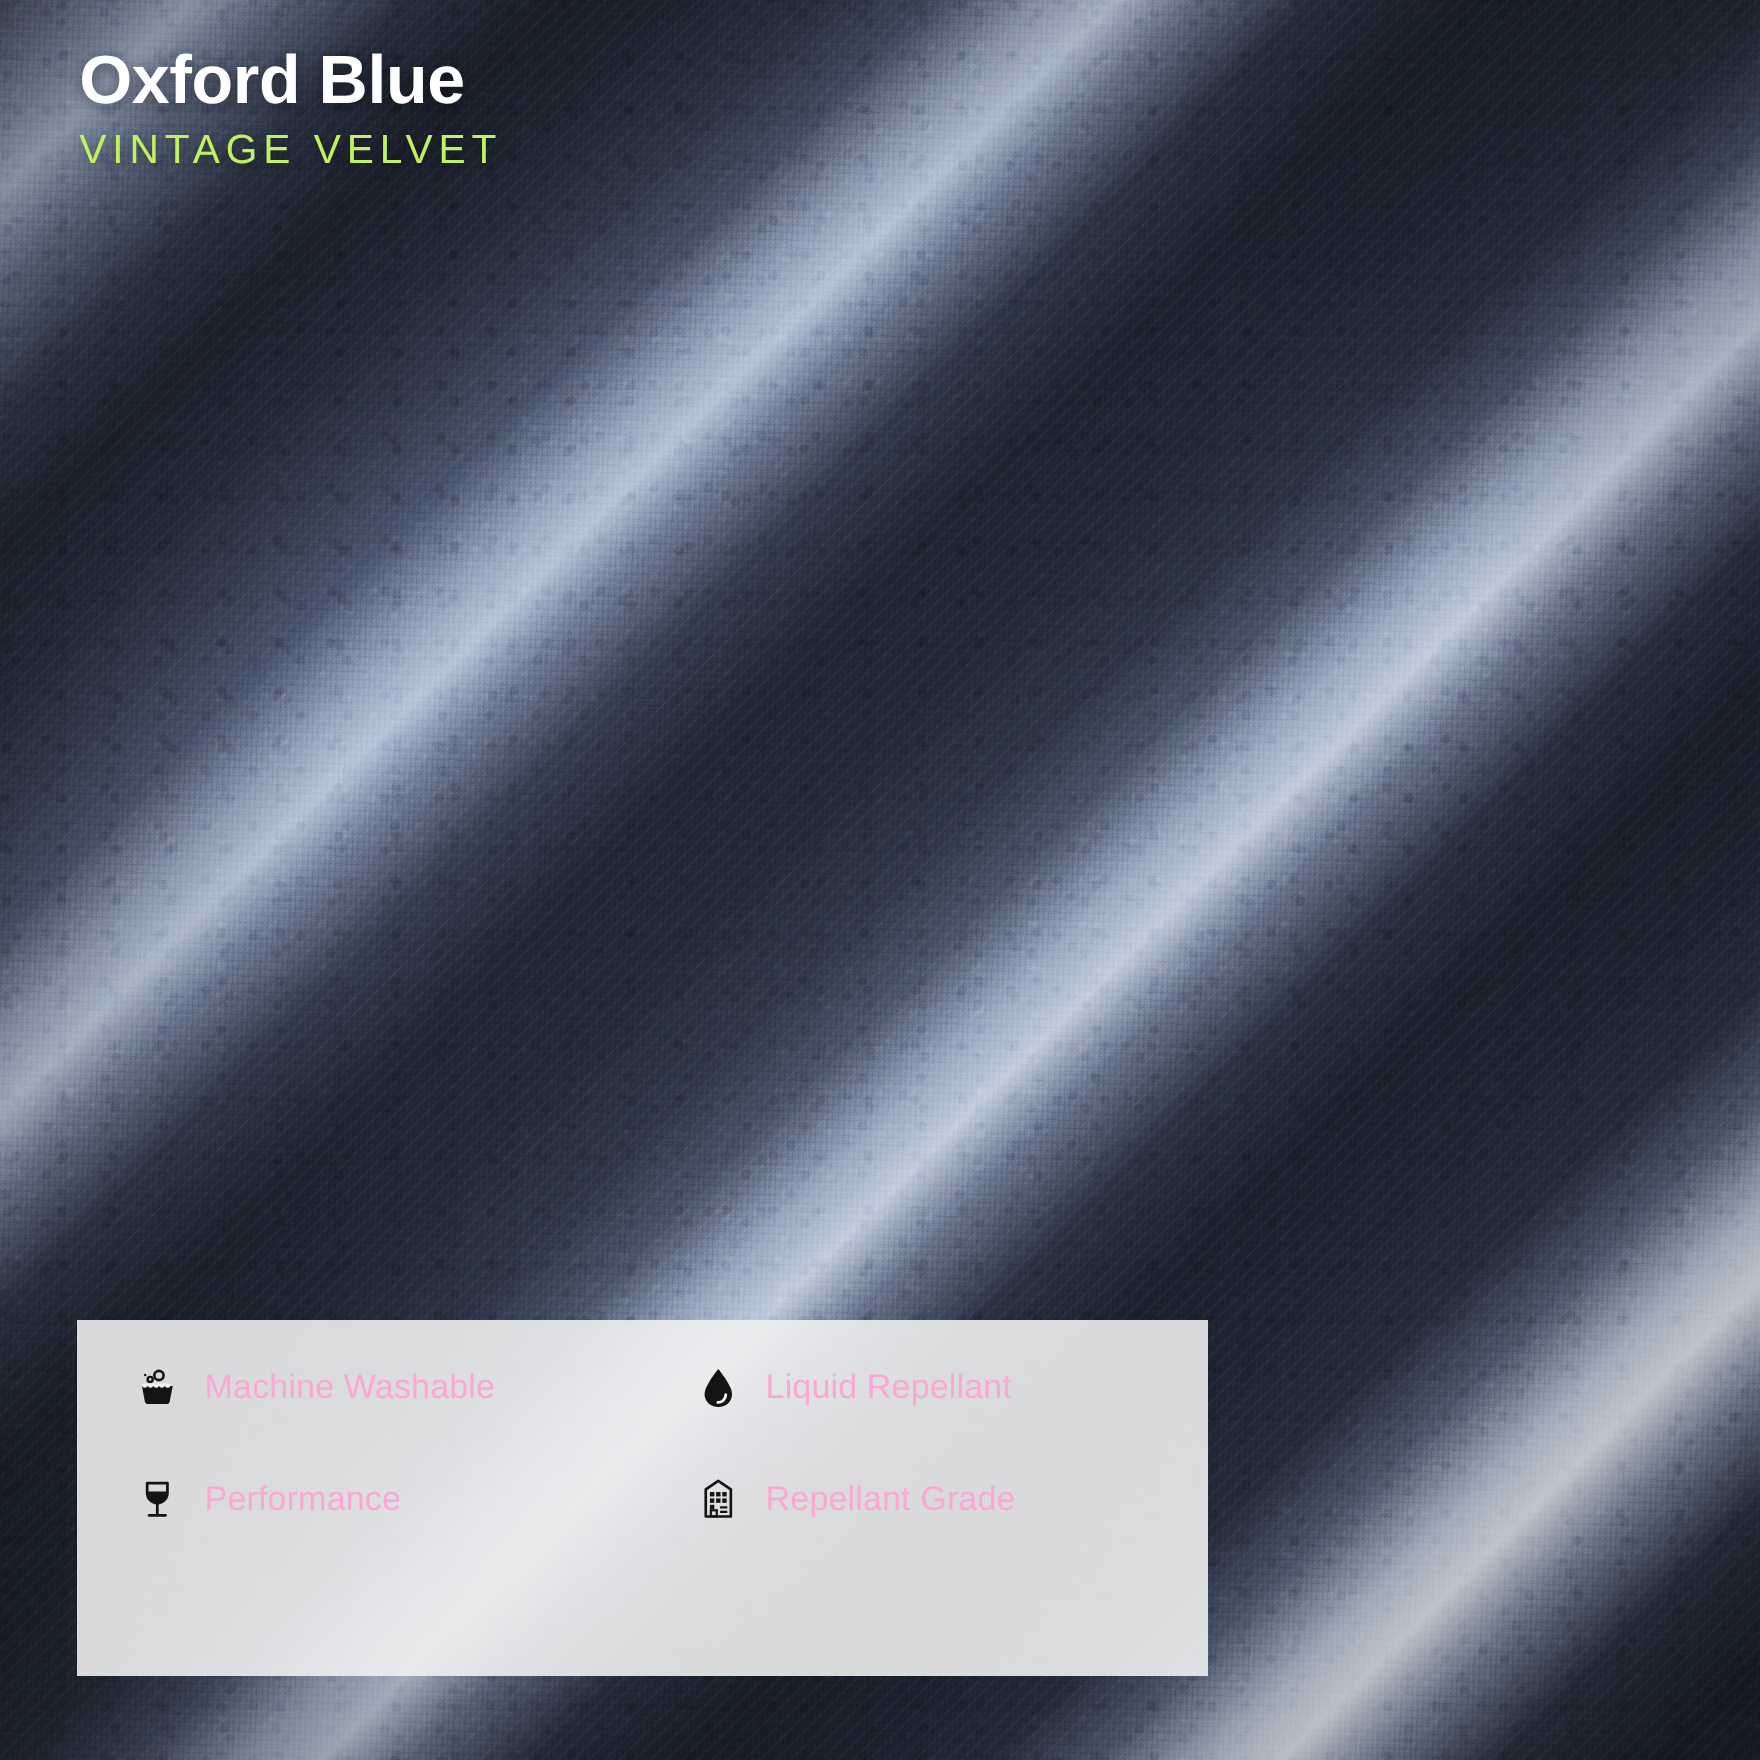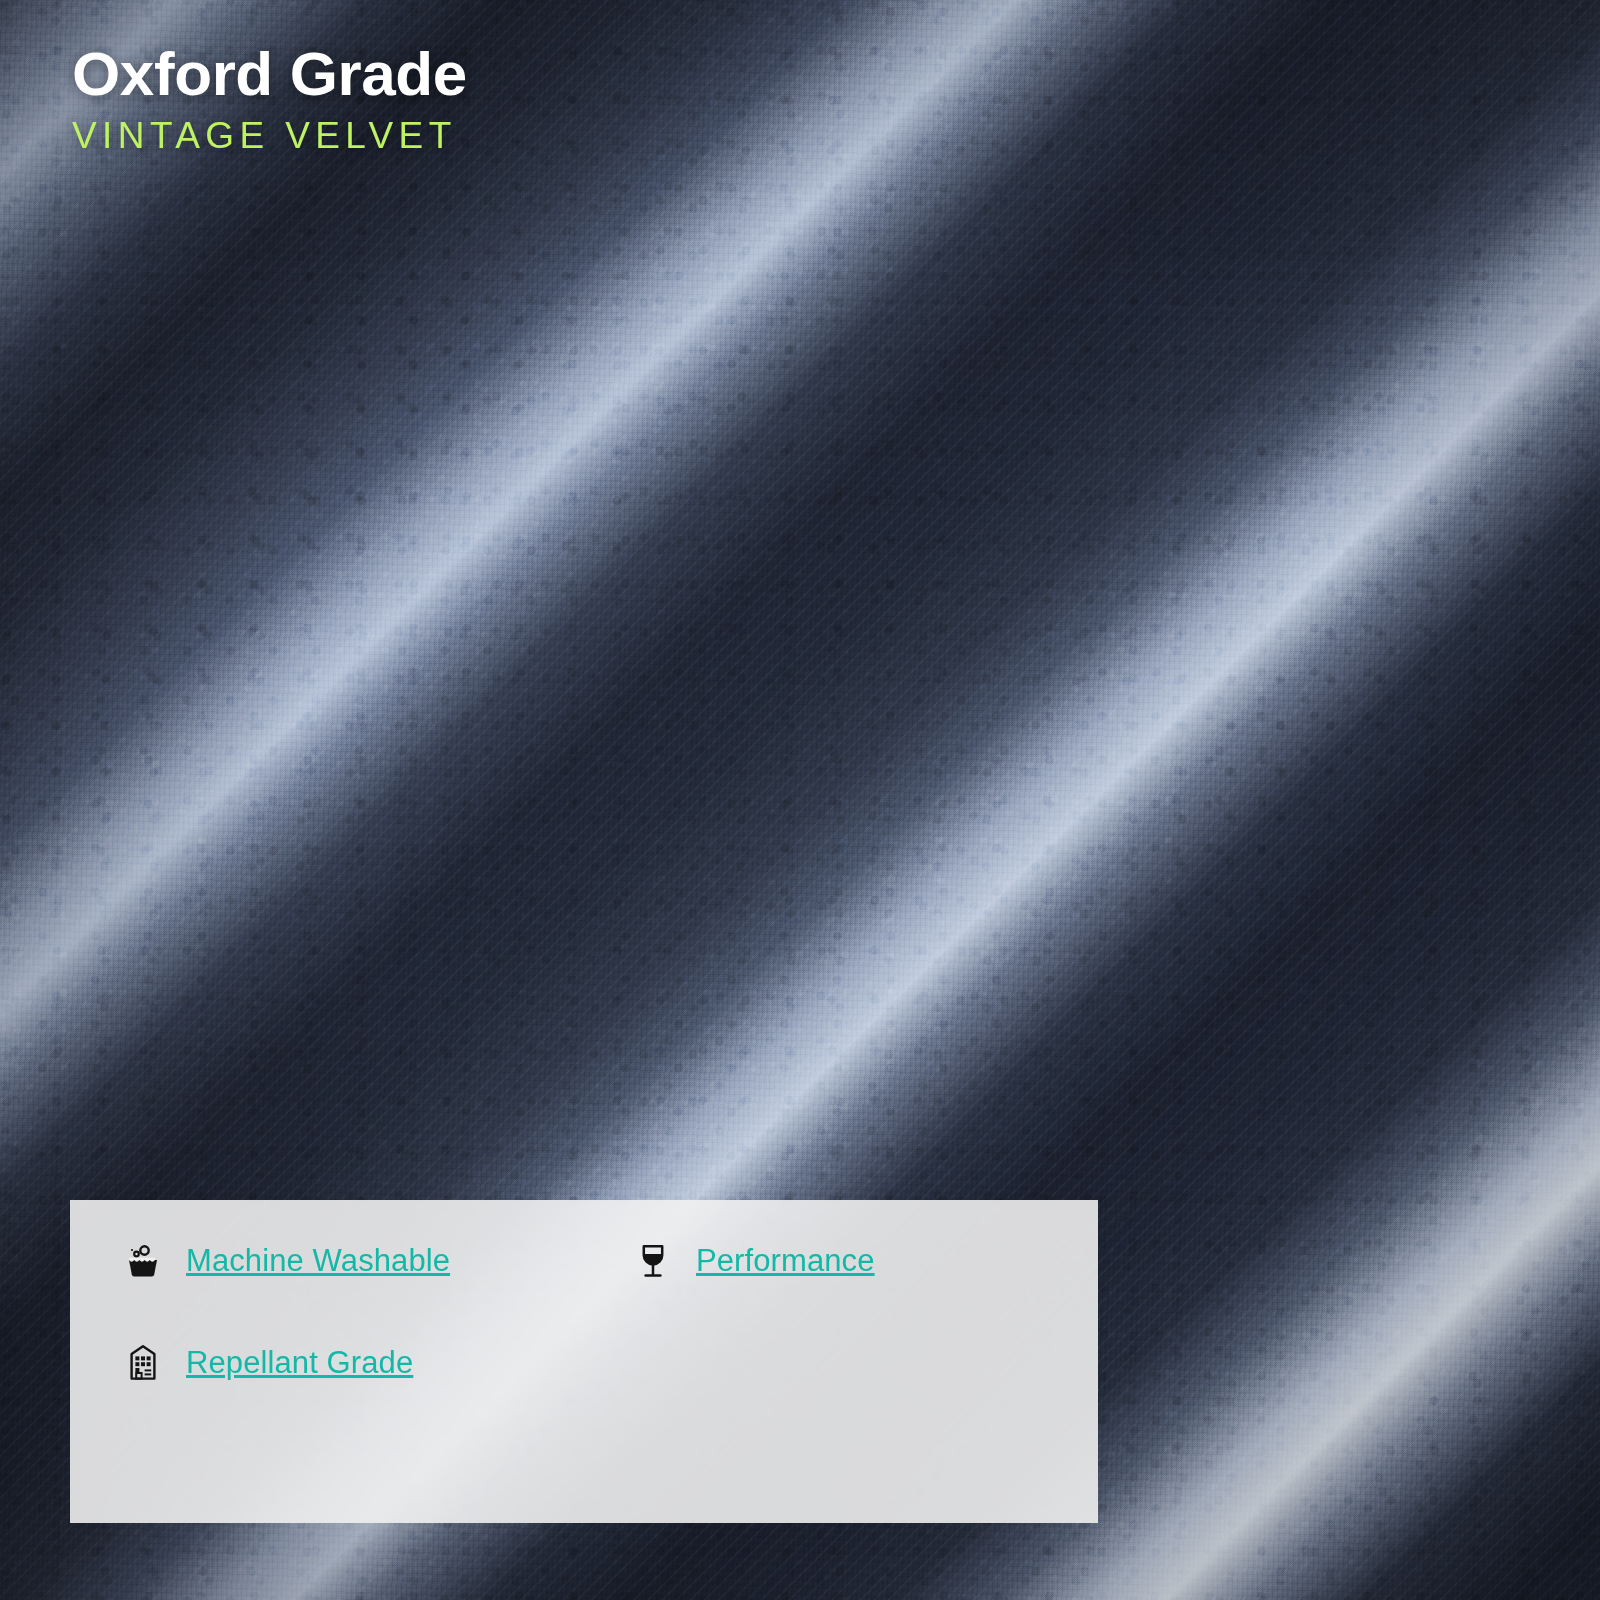--- a/index.html
+++ b/index.html
@@ -225,59 +225,67 @@
     display: flex;
     align-items: center;
     justify-content: center;
     color: #141414;
   }
   .feature-icon svg { display: block; }
 
   .feature-label {
     font-size: 31px;
     font-weight: 400;
-    color: #14b8a6;
+    color: #f9a8d4;
     letter-spacing: 0.1px;
     white-space: nowrap;
-    text-decoration: underline;
   }
 </style>
 </head>
 <body>
 
 <div id="stage">
 
   <div class="fabric-base"></div>
   <div class="sheen-broad"></div>
   <div class="sheen-crisp"></div>
   <div class="pile"></div>
   <div class="crinkle"></div>
   <div class="grain"></div>
   <div class="vignette"></div>
 
   <div class="title-block">
-    <div class="title-main">Oxford Grade</div>
+    <div class="title-main">Oxford Blue</div>
     <div class="title-sub">VINTAGE VELVET</div>
   </div>
 
   <div class="feature-panel">
 
     <div class="feature-item">
       <span class="feature-icon">
         <svg width="40" height="40" viewBox="0 0 40 40" aria-hidden="true">
           <circle cx="21.5" cy="9.5" r="4.2" fill="none" stroke="#141414" stroke-width="2.4"></circle>
           <circle cx="13.5" cy="13.0" r="2.3" fill="none" stroke="#141414" stroke-width="2.2"></circle>
           <circle cx="9.0" cy="9.0" r="1.1" fill="#141414"></circle>
           <path d="M6 19 H34 L31.2 33.5 A2.4 2.4 0 0 1 28.9 35.4 H11.1 A2.4 2.4 0 0 1 8.8 33.5 Z" fill="#141414"></path>
           <path d="M6 19 q2.6 3.4 5.2 0 q2.6 3.4 5.2 0 q2.6 3.4 5.2 0 q2.6 3.4 5.2 0 q2.6 3.4 5.2 0 l0 -2.2 H6 Z" fill="#f0f0f0"></path>
         </svg>
       </span>
       <span class="feature-label">Machine Washable</span>
     </div>
 
+    <div class="feature-item">
+      <span class="feature-icon">
+        <svg width="40" height="40" viewBox="0 0 40 40" aria-hidden="true">
+          <path d="M20 3.5 C20 3.5 7.5 18.6 7.5 26.3 C7.5 33.2 13.1 38.2 20 38.2 C26.9 38.2 32.5 33.2 32.5 26.3 C32.5 18.6 20 3.5 20 3.5 Z" fill="#141414"></path>
+          <path d="M26.8 26.8 A7.2 7.2 0 0 1 19.6 34.0" fill="none" stroke="#f0f0f0" stroke-width="2.6" stroke-linecap="round"></path>
+        </svg>
+      </span>
+      <span class="feature-label">Liquid Repellant</span>
+    </div>
 
     <div class="feature-item">
       <span class="feature-icon">
         <svg width="40" height="40" viewBox="0 0 40 40" aria-hidden="true">
           <path d="M10.8 5.2 H29.2 V14.2 A9.2 9.2 0 0 1 20 23.4 A9.2 9.2 0 0 1 10.8 14.2 Z" fill="none" stroke="#141414" stroke-width="2.5" stroke-linejoin="round"></path>
           <path d="M11.0 13.0 H29.0 V14.2 A9.0 9.0 0 0 1 20 23.2 A9.0 9.0 0 0 1 11.0 14.2 Z" fill="#141414"></path>
           <line x1="20" y1="23.4" x2="20" y2="33.2" stroke="#141414" stroke-width="2.5" stroke-linecap="round"></line>
           <line x1="12.6" y1="34.6" x2="27.4" y2="34.6" stroke="#141414" stroke-width="2.5" stroke-linecap="round"></line>
         </svg>
       </span>

